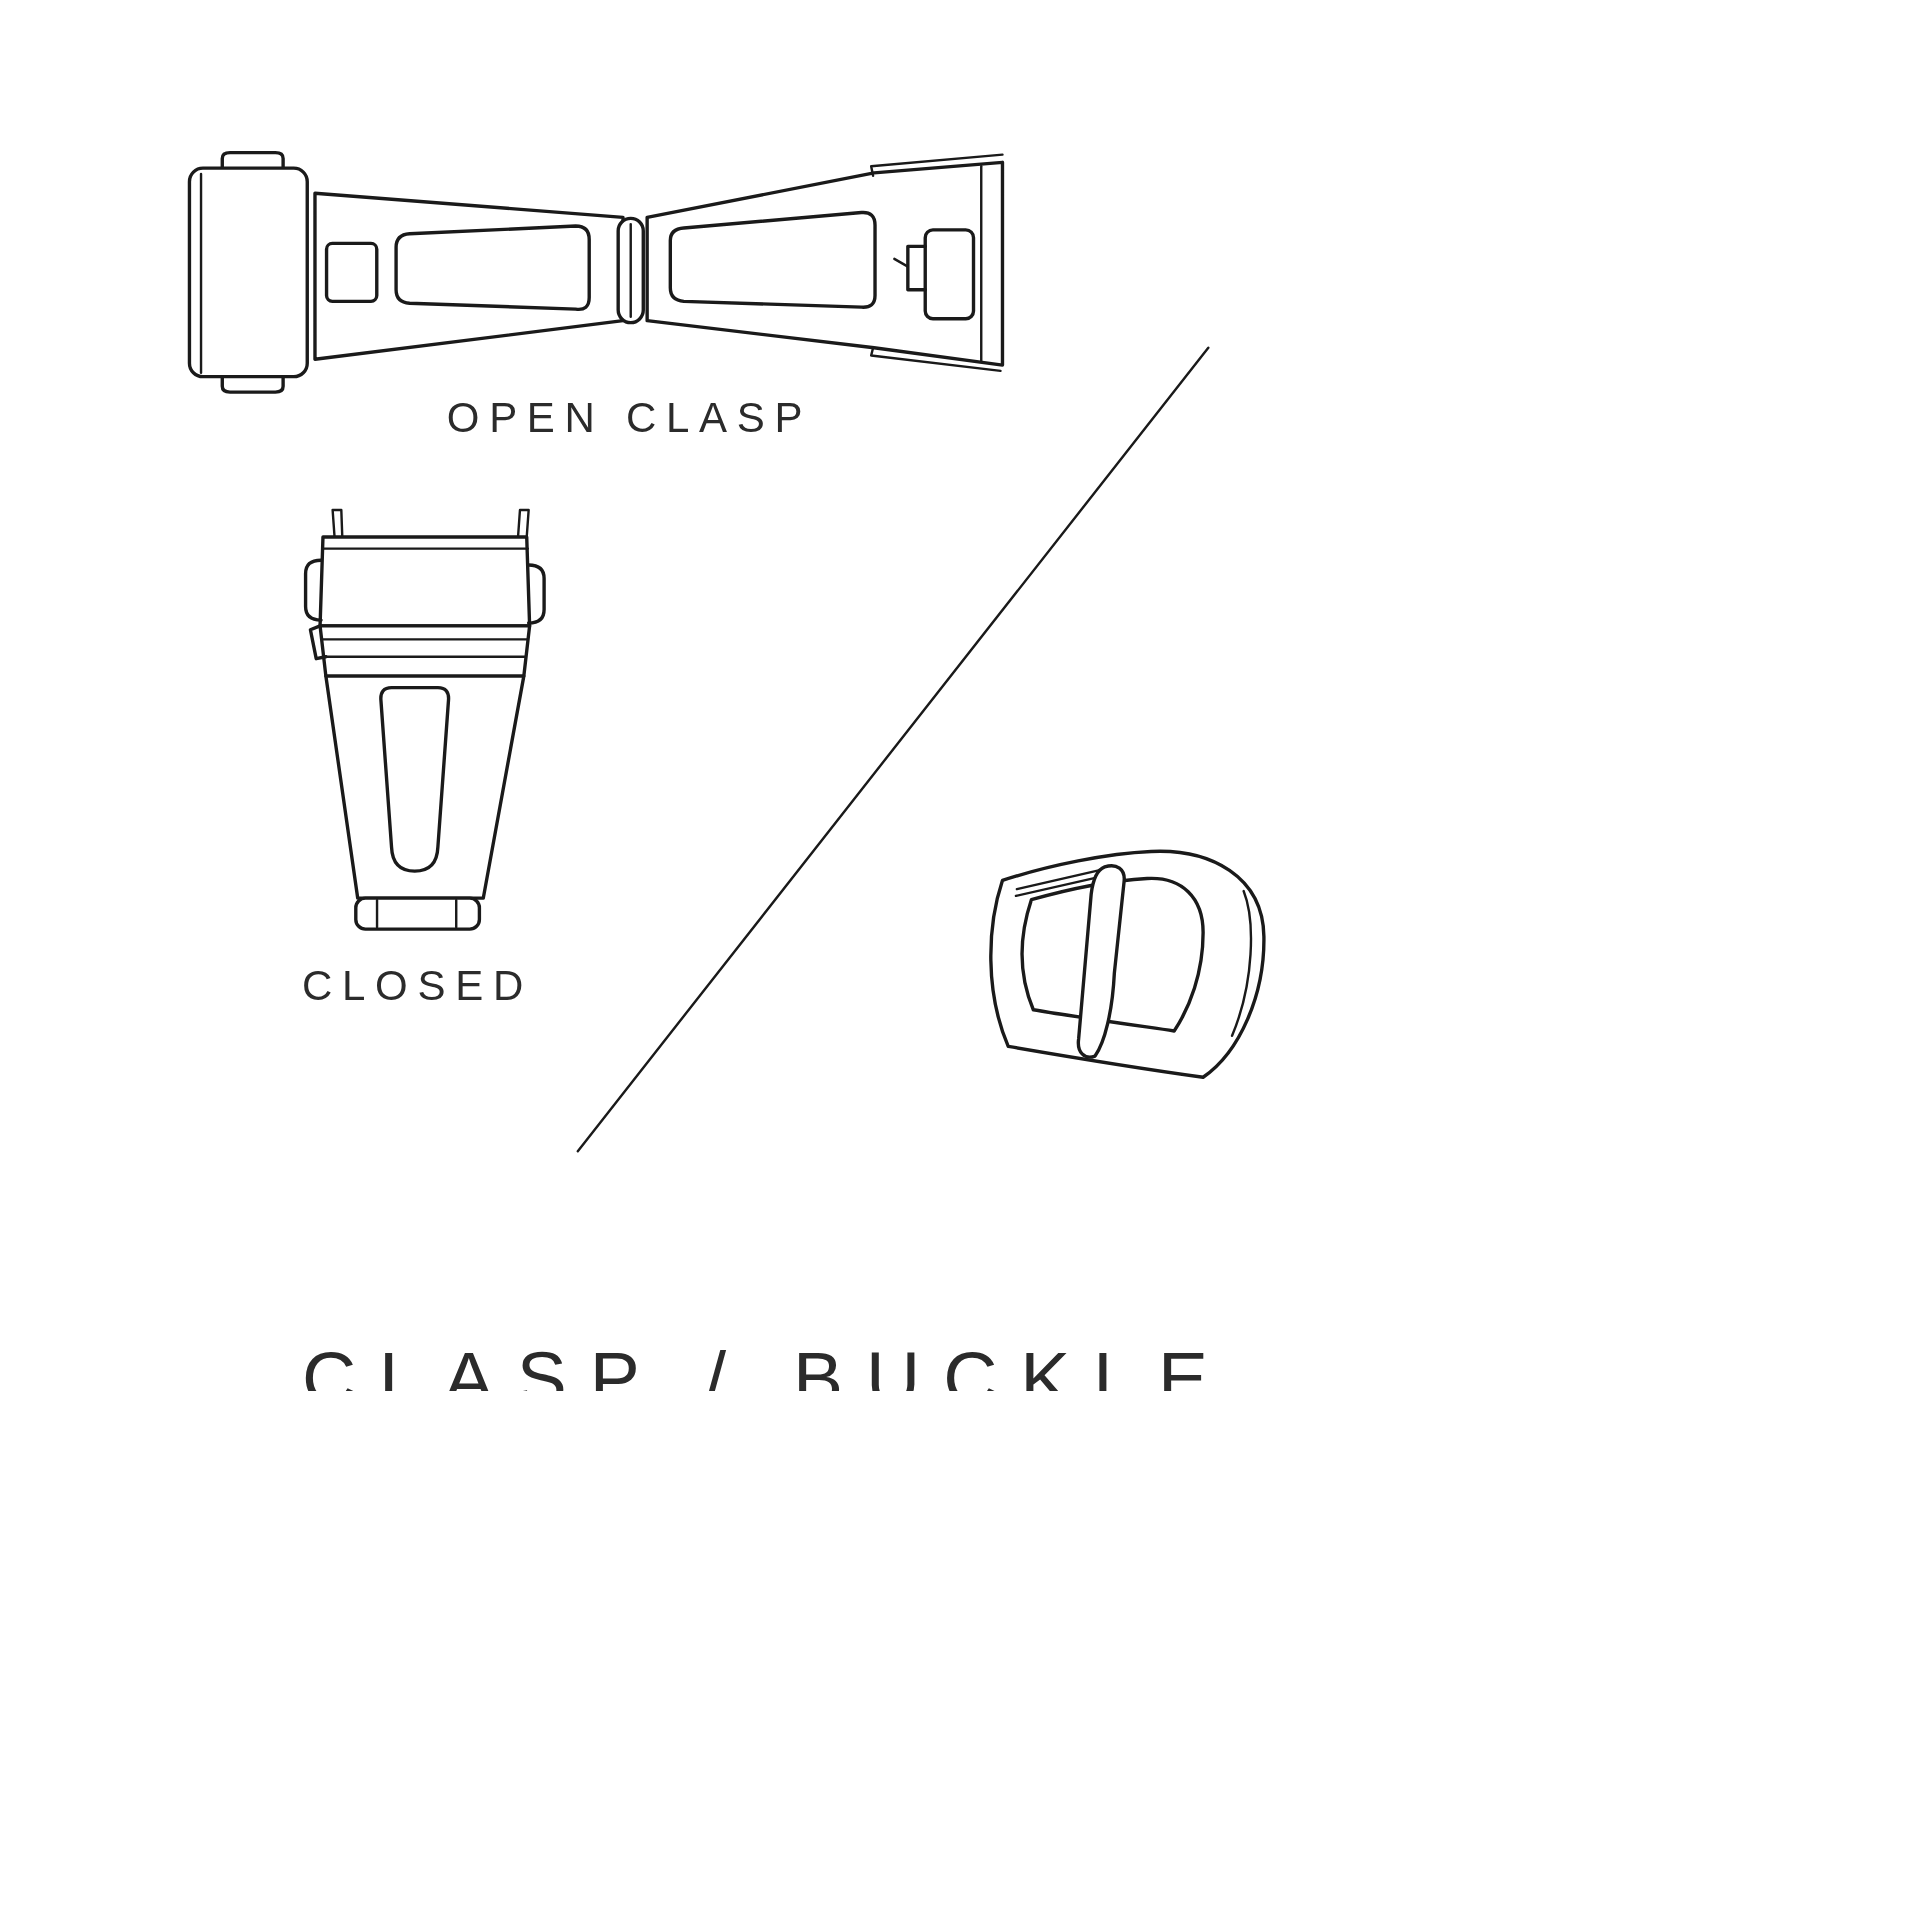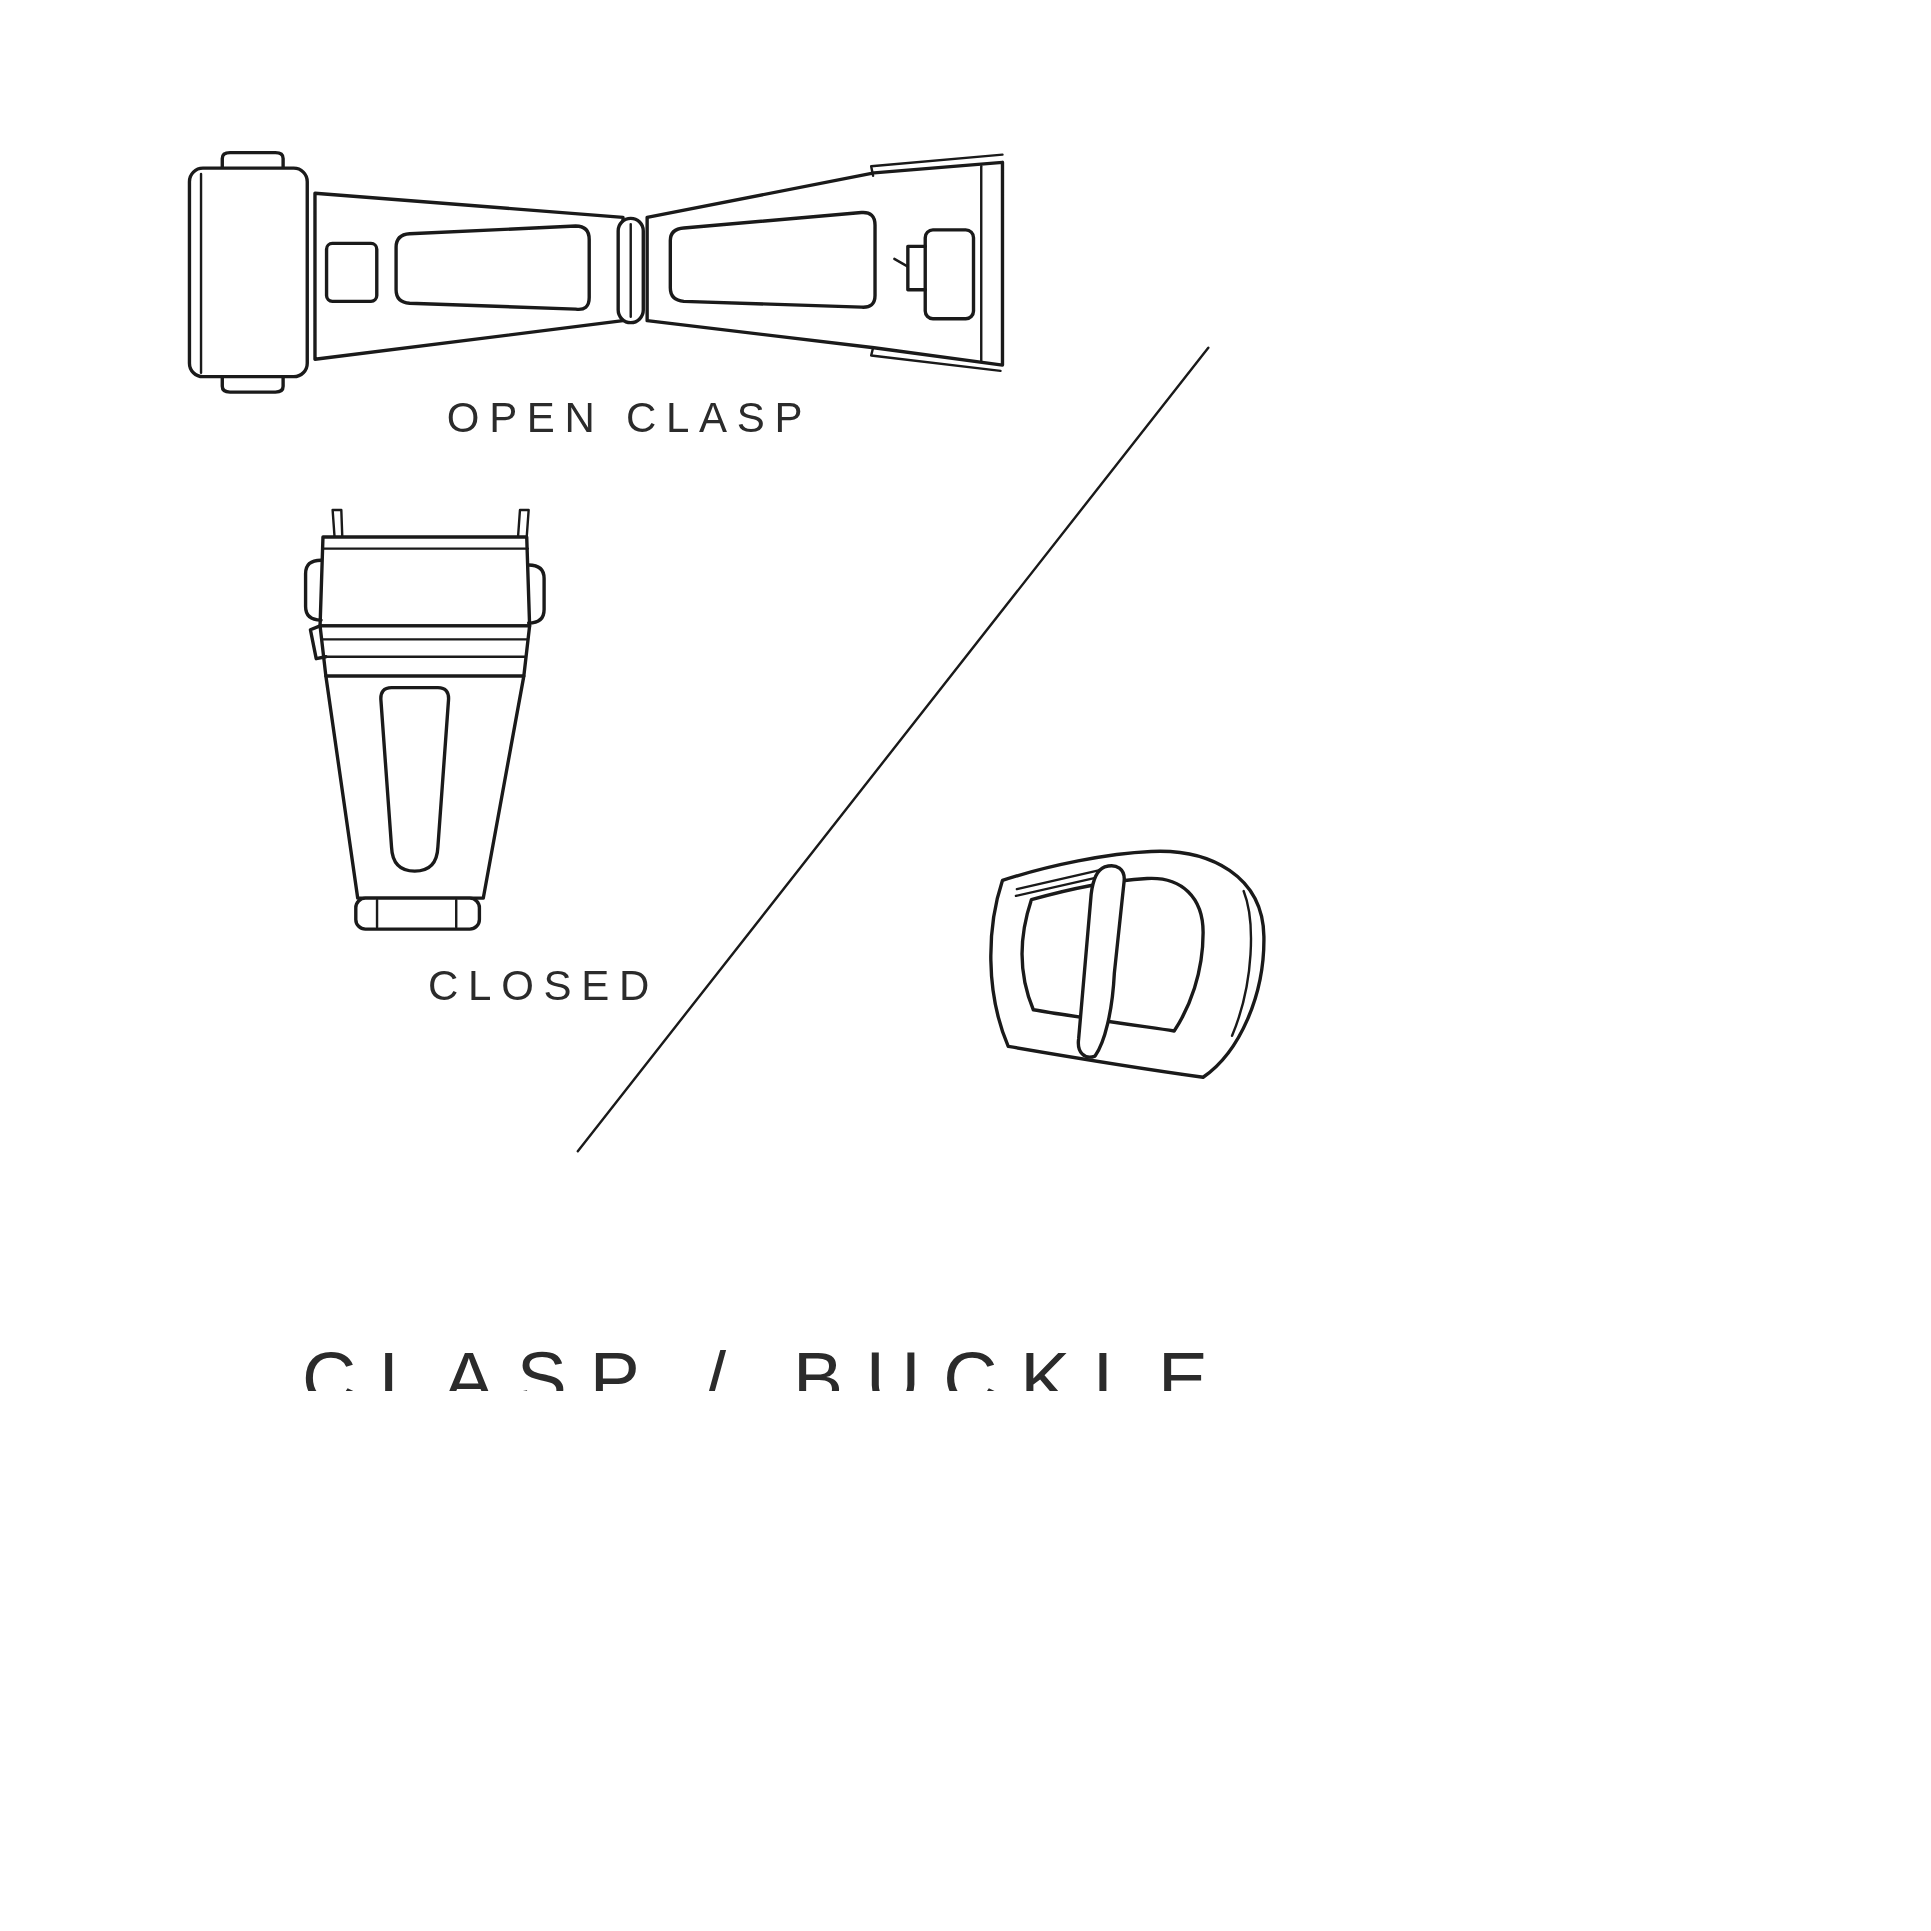--- a/index.html
+++ b/index.html
@@ -36,21 +36,21 @@
     margin: 12px;
     color: var(--text, #2b2b2b);
     text-align: center;
     font-size: 75px;
     font-weight: 400;
     letter-spacing: 23px;
   }
   .pos-open-clasp    { left: 174px; top: 143px; }
   .pos-open-label    { left: 340px; top: 394px; width: 579px; }
   .pos-closed-clasp  { left: 294px; top: 504px; }
-  .pos-closed-label  { left: 176px; top: 962px; width: 483px; text-align: right; }
+  .pos-closed-label  { left: 176px; top: 962px; width: 483px; }
   .pos-divider       { position: absolute; left: 572px; top: 342px; }
   .pos-buckle        { left: 958px; top: 838px; }
 </style>
 </head>
 <body>
 
 <div class="canvas">
 
   <figure class="pos-open-clasp">
     <svg width="842" height="253" viewBox="0 0 872 262">

